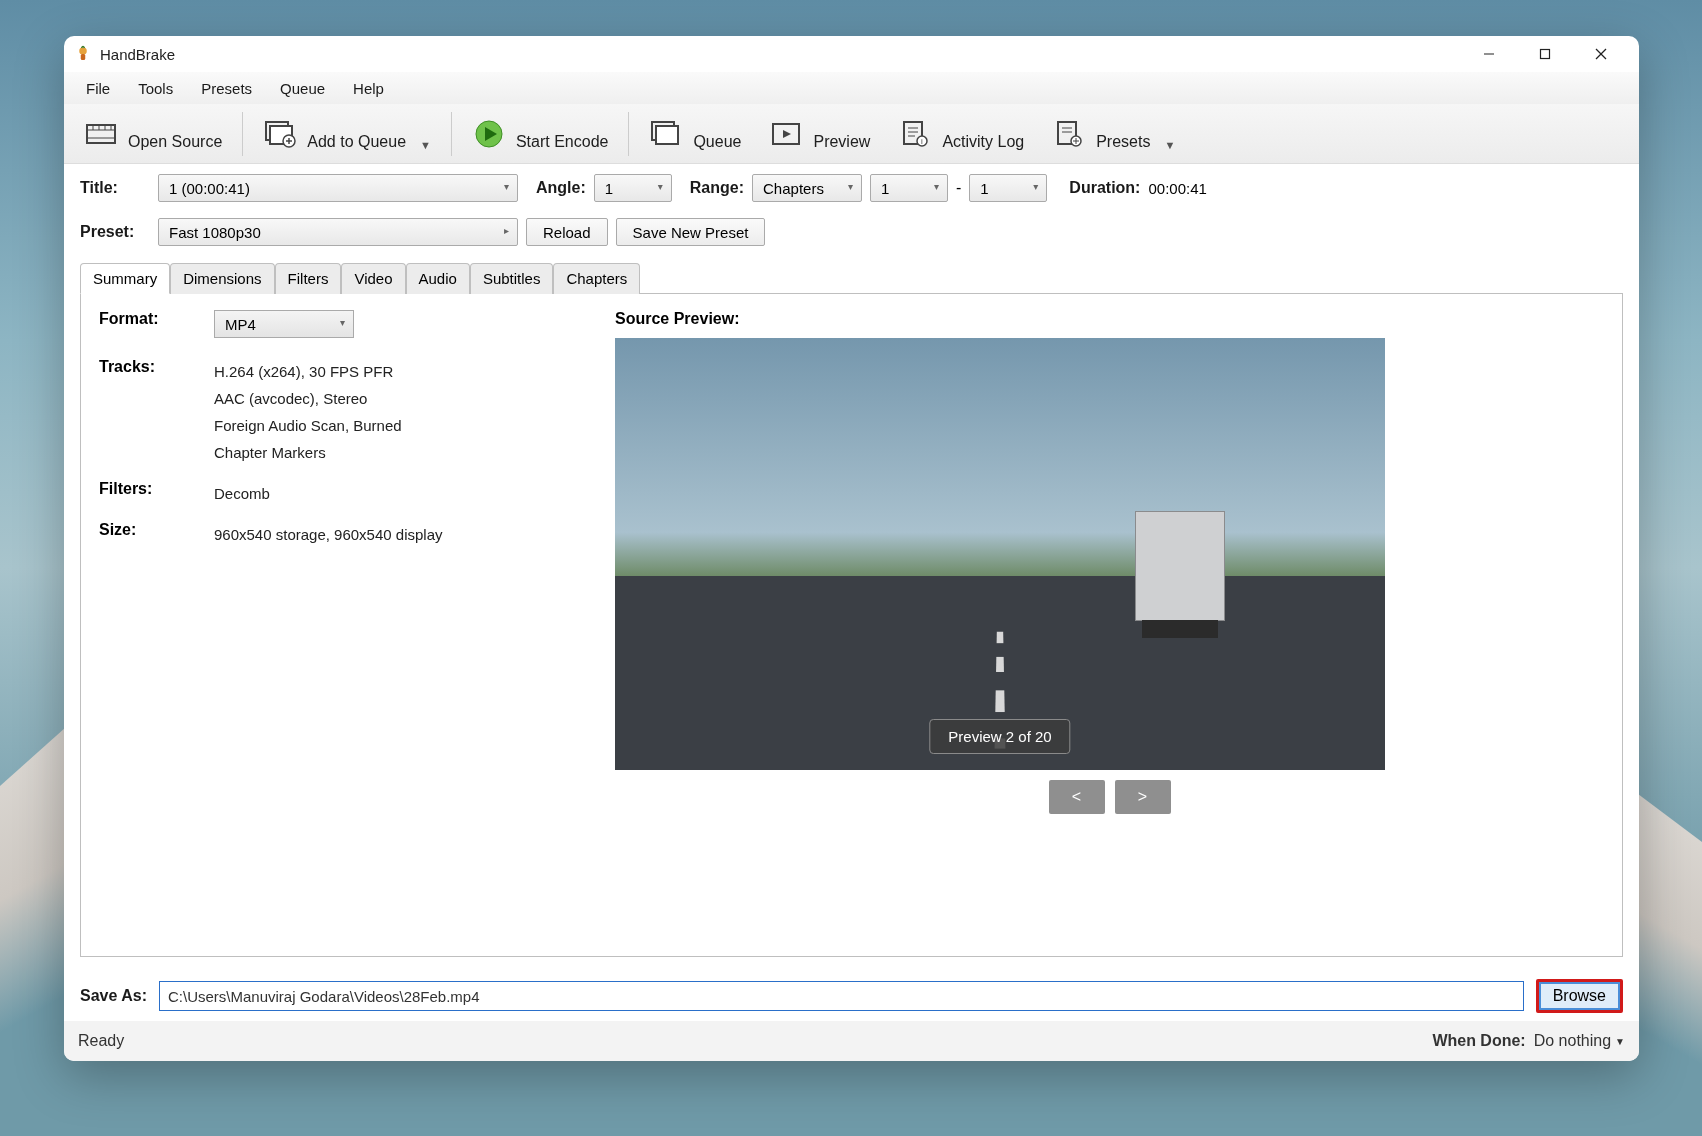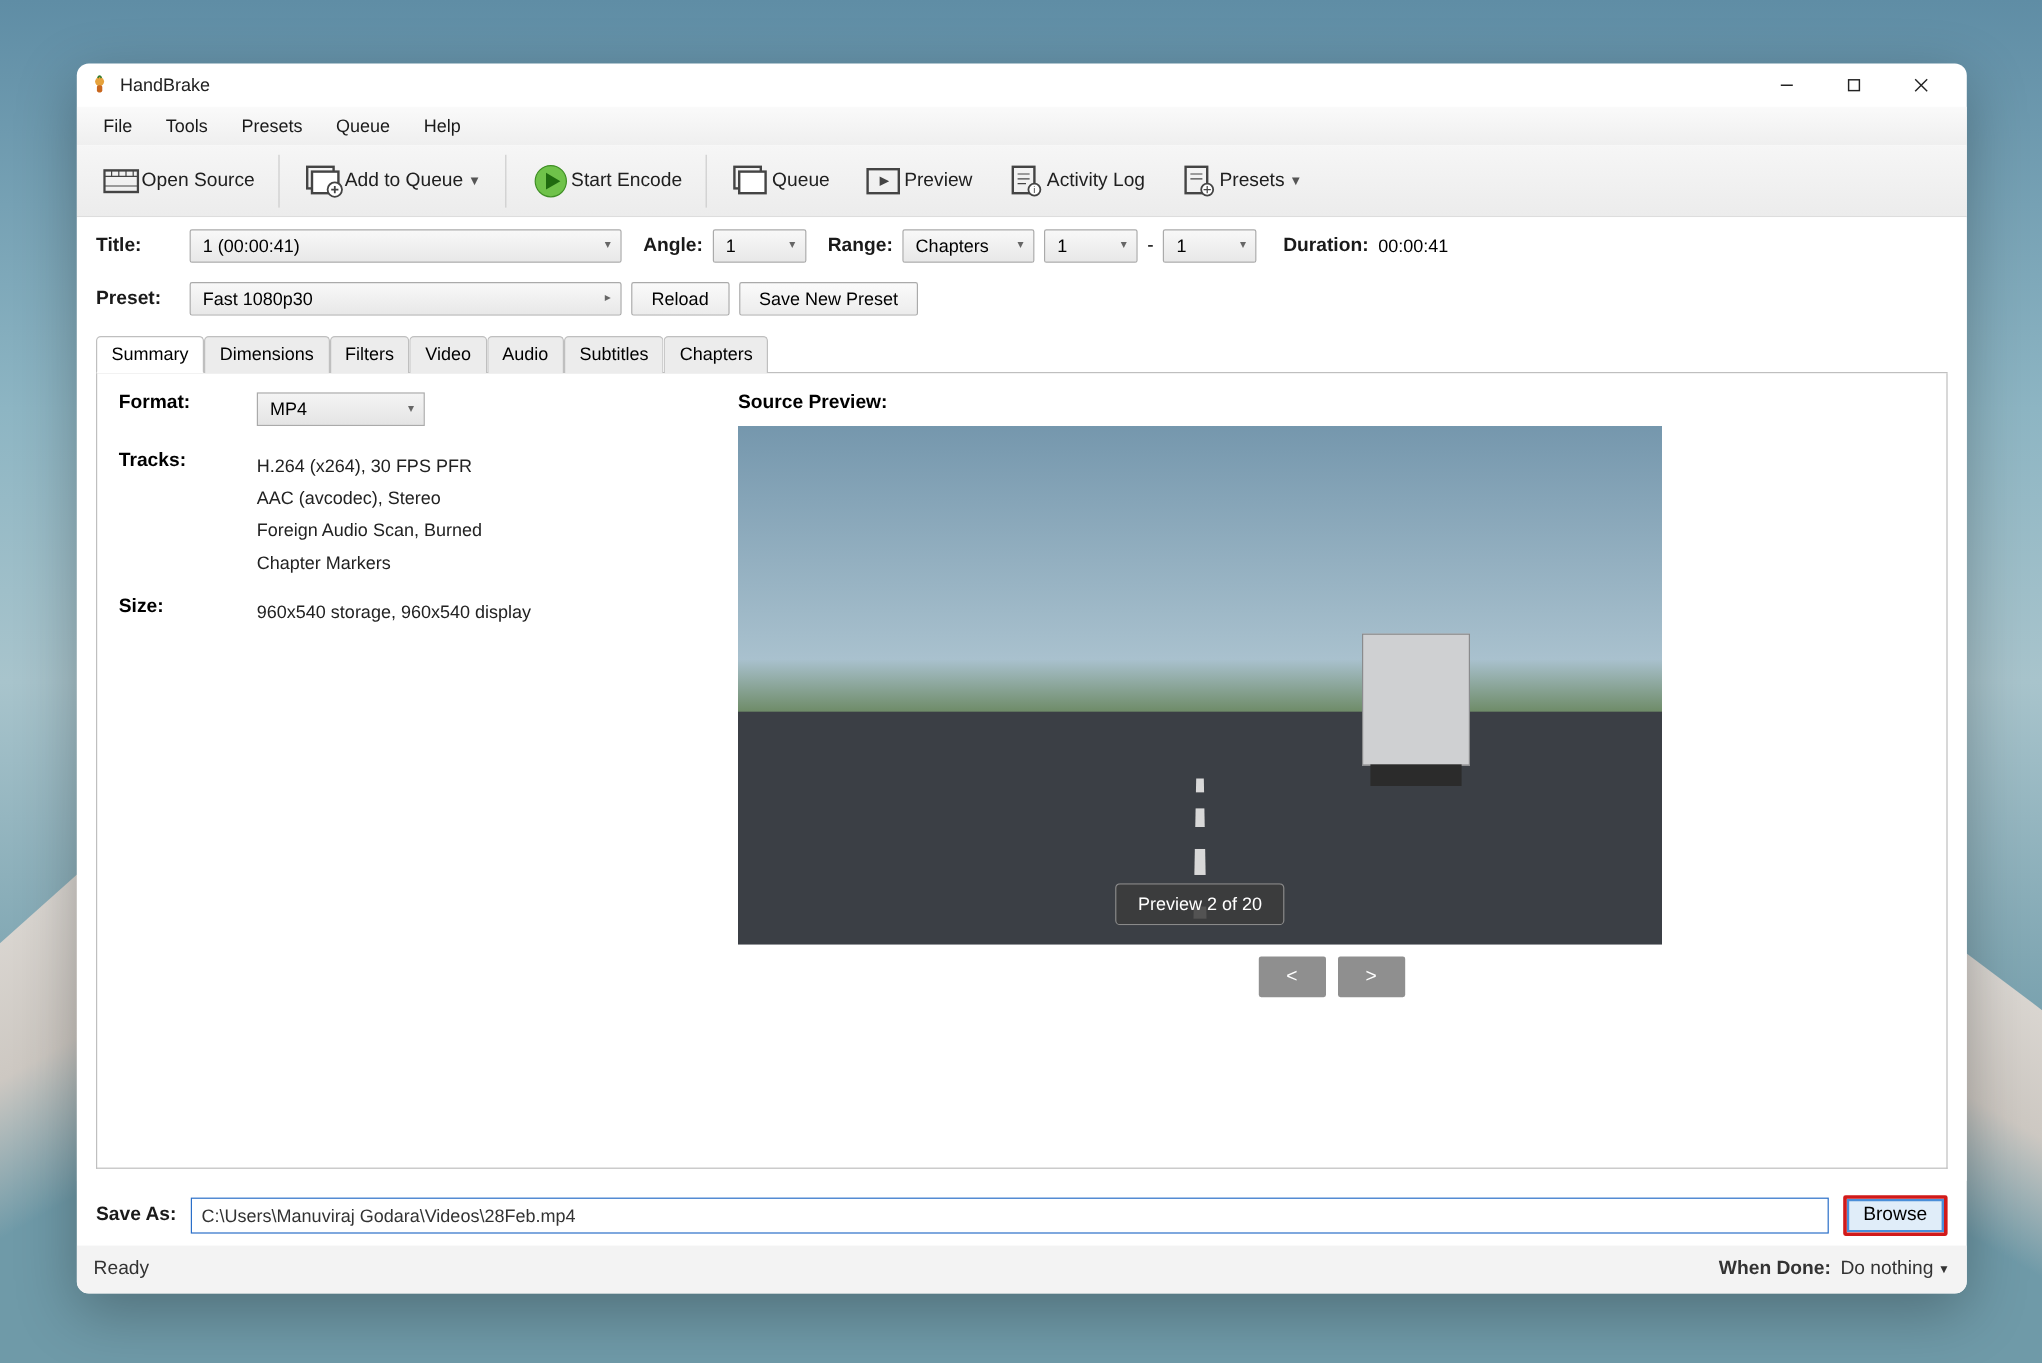--- a/index.html
+++ b/index.html
@@ -10,35 +10,35 @@
     overflow: hidden;
   }
   .mountain {
     position:absolute; bottom:0; left:0; width:280px; height:500px;
     background: linear-gradient(150deg,#e8e5e1 0%,#cdc8c2 40%,transparent 60%);
     clip-path: polygon(0 30%, 40% 10%, 60% 40%, 30% 100%, 0 100%);
   }
   .mountain.right { left:auto; right:0; transform:scaleX(-1); height:420px; }
 
   .window {
-    position:absolute; left:64px; top:53px; width:1575px; height:1025px;
+    position:absolute; left:64px; top:36px; width:1575px; height:1025px;
     background:#fff; border-radius:10px; box-shadow:0 15px 50px rgba(0,0,0,.28);
     display:flex; flex-direction:column; overflow:hidden;
   }
   .titlebar { height:36px; display:flex; align-items:center; padding:0 10px; }
   .app-icon { width:18px; height:18px; margin-right:8px; display:inline-flex; }
   .app-title { font-size:15px; color:#222; }
   .win-controls { margin-left:auto; display:flex; }
   .win-btn { width:56px; height:36px; display:flex; align-items:center; justify-content:center; color:#222; }
 
   .menubar { height:32px; background:linear-gradient(#fafafa,#efefef); display:flex; align-items:center; padding:0 8px; gap:0; }
   .menu-item { padding:4px 14px; font-size:15px; color:#1a1a1a; }
 
   .toolbar { height:60px; background:linear-gradient(#f6f6f6,#ececec); border-bottom:1px solid #ddd; display:flex; align-items:center; padding:0 6px; }
-  .tool-btn { display:flex; align-items:center; padding:6px 14px; border-radius:3px; font-size:16px; color:#202020; }
+  .tool-btn { display:flex; align-items:flex-end; gap:10px; padding:6px 14px; border-radius:3px; font-size:16px; color:#202020; }
   .tool-sep { width:1px; height:44px; background:#ccc; margin:0 6px; }
   .tool-icon { width:34px; height:34px; display:flex; align-items:center; justify-content:center; }
   .caret { font-size:11px; color:#555; margin-left:4px; }
 
   .content { flex:1; background:#fff; padding:10px 16px 10px 16px; display:flex; flex-direction:column; overflow:auto; }
   .row { display:flex; align-items:center; gap:8px; margin-bottom:16px; flex-wrap:wrap; }
   .lbl { font-weight:600; font-size:16px; color:#1a1a1a; min-width:70px; }
   .src-id { font-size:16px; color:#333; margin-left:4px; }
   .src-meta { font-size:16px; color:#8a8a8a; margin-left:6px; }
 
@@ -296,20 +296,24 @@
         <div class="field-row" style="margin-top:20px">
           <div class="field-lbl">Tracks:</div>
           <div class="tracks-lines">
             <div>H.264 (x264), 30 FPS PFR</div>
             <div>AAC (avcodec), Stereo</div>
             <div>Foreign Audio Scan, Burned</div>
             <div>Chapter Markers</div>
           </div>
         </div>
 
+        <div class="field-row" style="margin-top:14px">
+          <div class="field-lbl">Filters:</div>
+          <div class="tracks-lines">Decomb</div>
+        </div>
 
         <div class="field-row" style="margin-top:14px">
           <div class="field-lbl">Size:</div>
           <div class="tracks-lines">960x540 storage, 960x540 display</div>
         </div>
       </div>
 
       <div class="preview-col">
         <div class="preview-title">Source Preview:</div>
         <div class="preview-frame">

